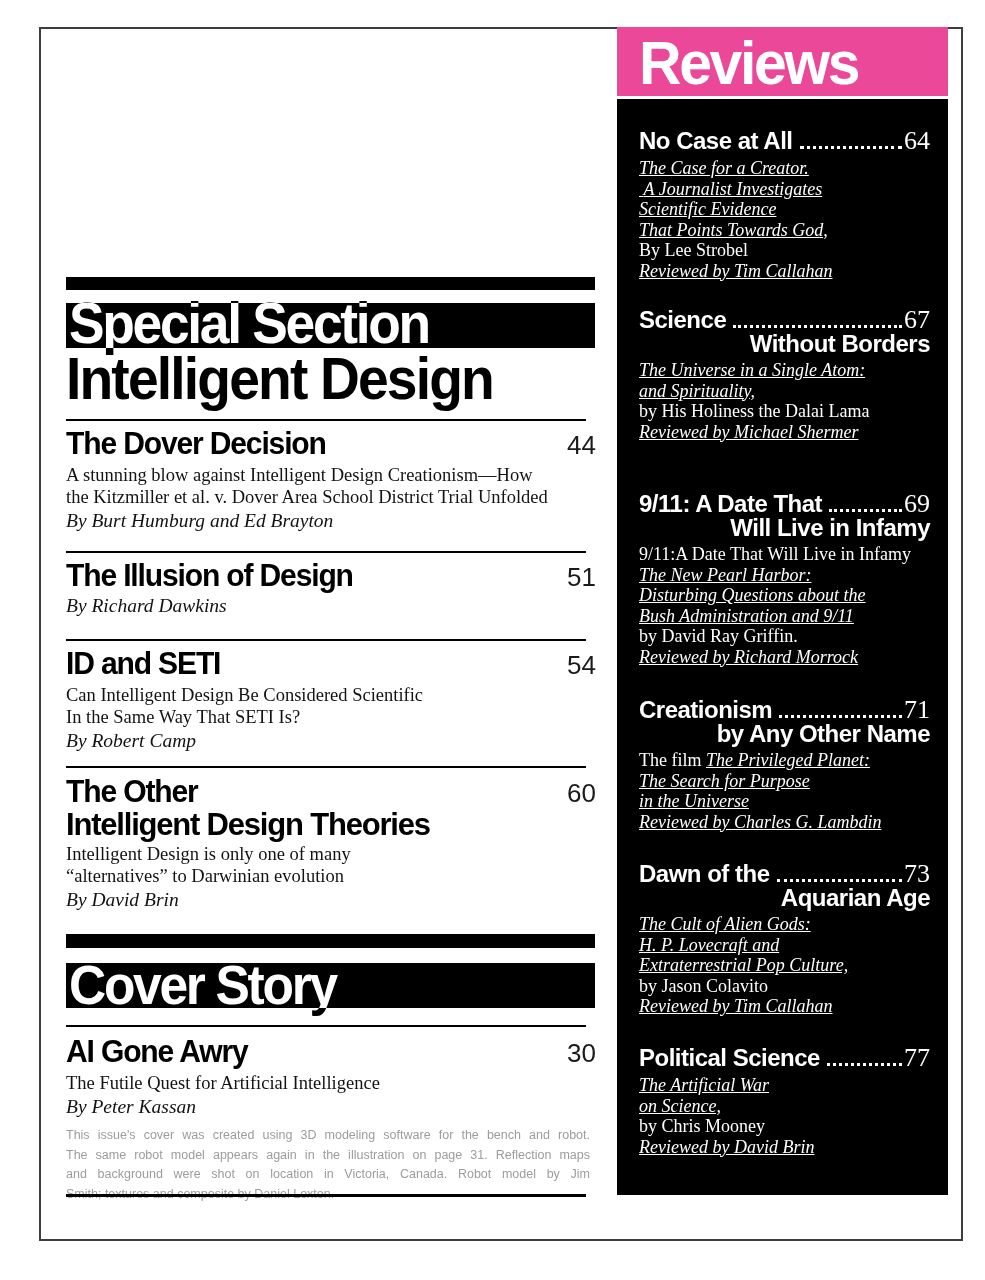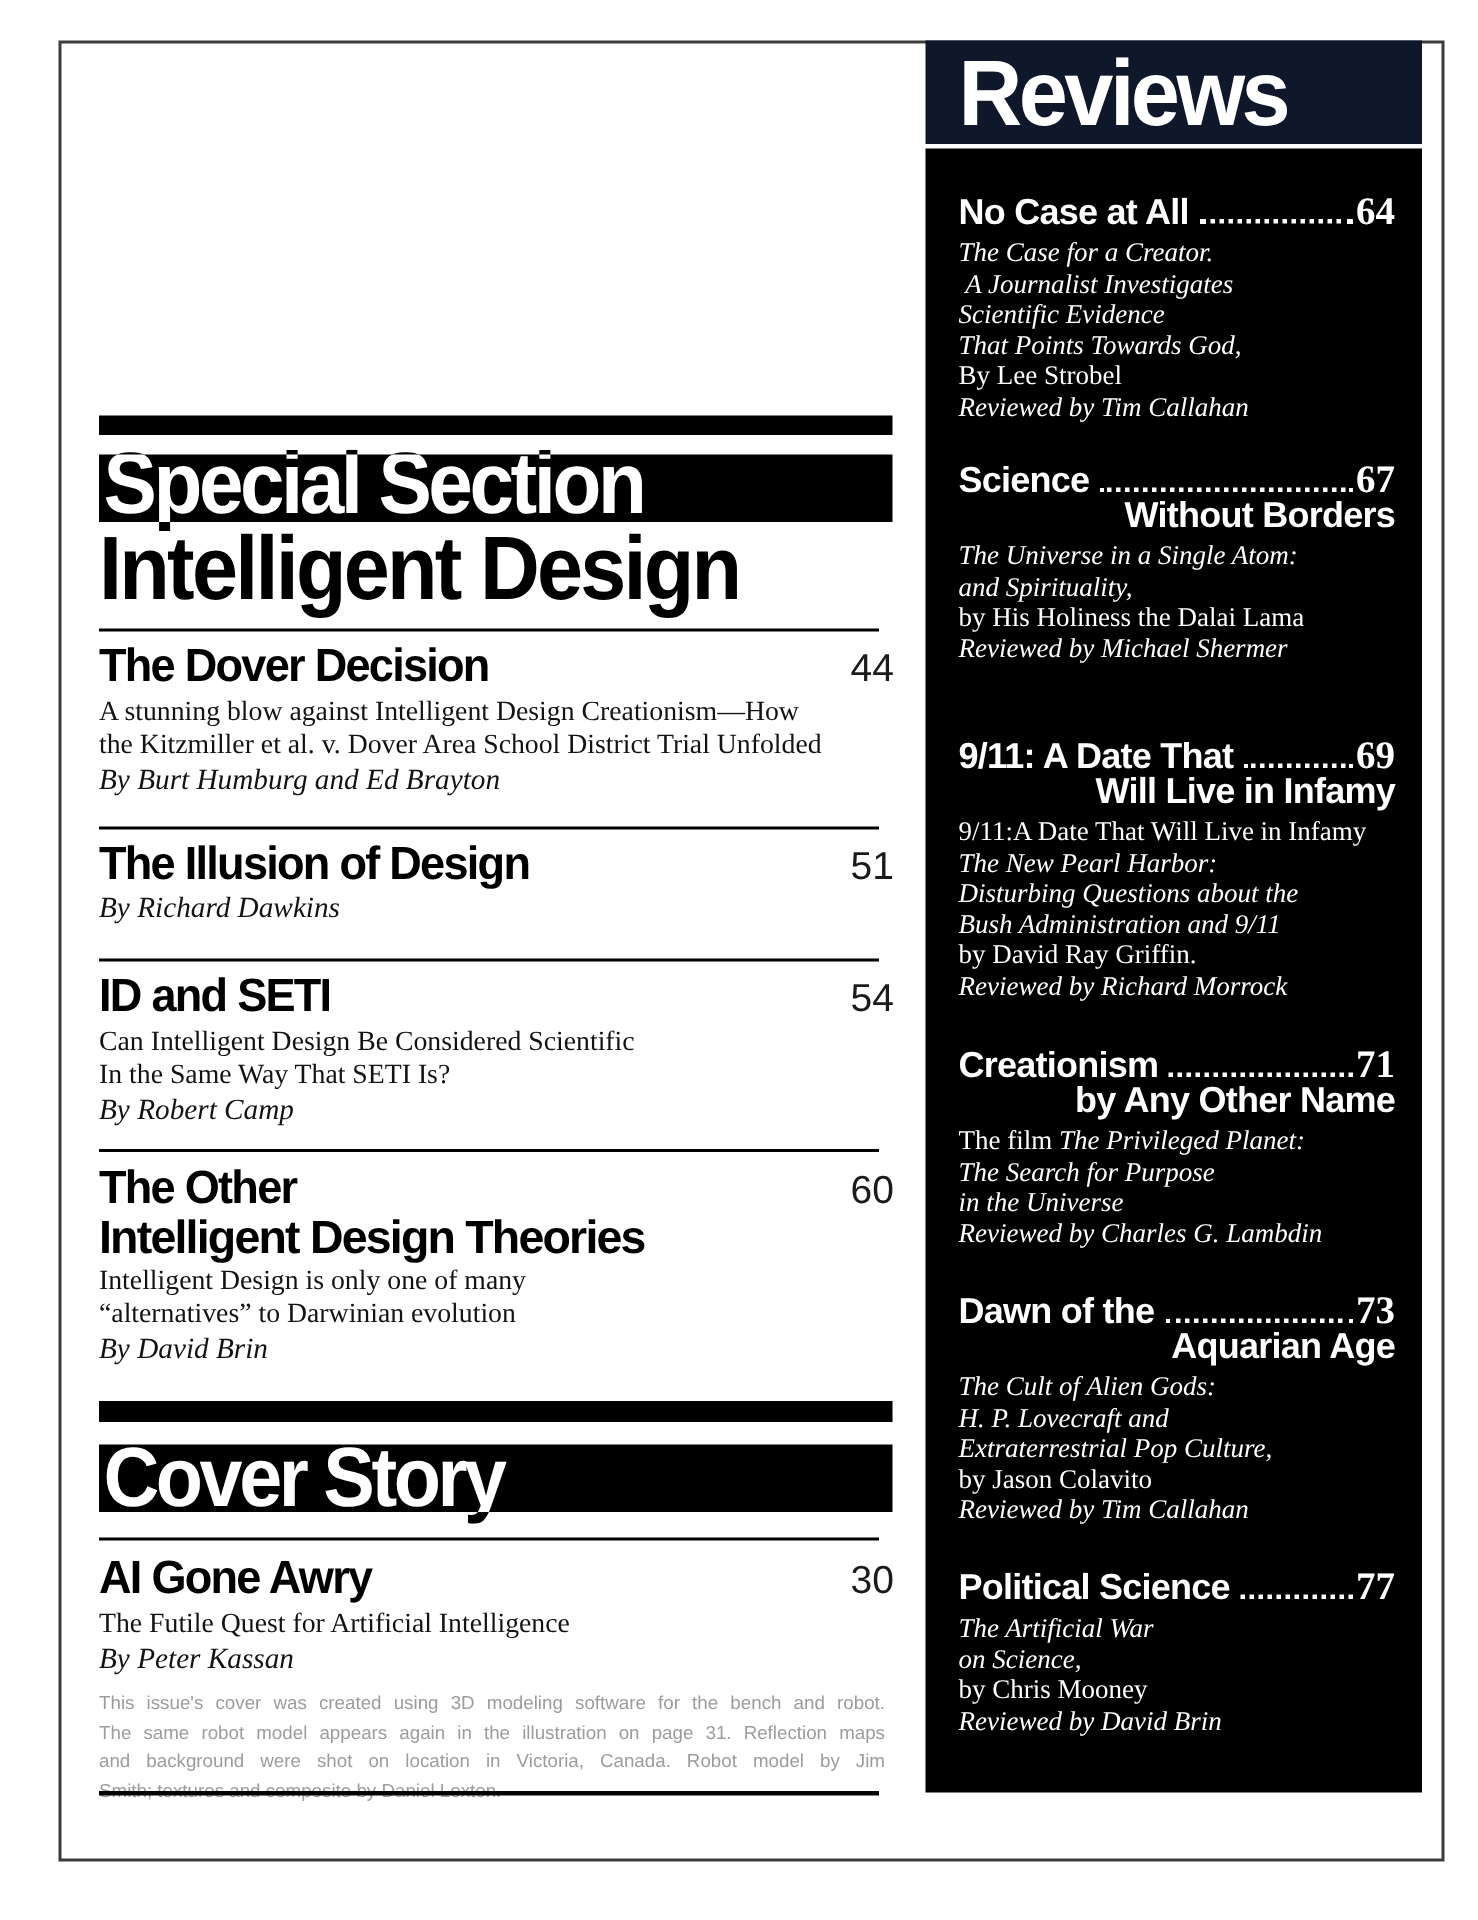--- a/index.html
+++ b/index.html
@@ -29,33 +29,33 @@
   .a-sub.first{margin-top:3px;}
   .a-by{font-family:"Liberation Serif",serif;font-style:italic;font-size:19.5px;line-height:23px;
         color:#131313;white-space:nowrap;margin-top:1px;}
 
   .fineprint{position:absolute;left:66px;top:1126px;width:524px;color:#9c9c9c;}
   .fp-line{font-weight:normal;font-size:12.5px;line-height:19.5px;
            text-align:justify;text-align-last:justify;}
   .fp-line.last{text-align-last:left;}
 
   
-  .sb-header{position:absolute;left:617px;top:27px;width:331px;height:69px;background:#0f172a;}
+  .sb-header{position:absolute;left:617px;top:27px;width:331px;height:69px;background:#ec4899;}
   .sb-header .reviews{position:absolute;left:22px;top:5px;color:#fff;font-weight:bold;
                       font-size:62px;line-height:62px;letter-spacing:-2.5px;white-space:nowrap;
                       transform:scaleX(0.95);transform-origin:left top;}
   .sb-body{position:absolute;left:617px;top:99px;width:331px;height:1096px;background:#000;}
   .sb-entry{position:absolute;left:22px;width:291px;color:#fff;}
   .sb-head-row{display:flex;align-items:baseline;}
   .sb-title{font-weight:bold;font-size:24px;line-height:23px;letter-spacing:-0.5px;white-space:nowrap;text-align:right;}
   .sb-leader{flex:1 1 auto;border-bottom:3px dotted #fff;margin:0 2px 4px 7px;min-width:18px;}
-  .sb-page{font-family:"Liberation Serif",serif;font-size:26px;line-height:23px;font-weight:bold;}
+  .sb-page{font-family:"Liberation Serif",serif;font-size:26px;line-height:23px;font-weight:normal;}
   .sb-line{font-family:"Liberation Serif",serif;font-size:18px;line-height:20.5px;white-space:pre-wrap;}
   .sb-line.first{margin-top:5px;}
-  .sb-line .it,.sb-line.it{font-style:italic;}
+  .sb-line .it,.sb-line.it{font-style:italic;text-decoration:underline;}
 </style>
 </head>
 <body>
 
 <div id="page">
   <div class="frame"></div>
 
   <div class="bar" style="left:66px;top:277px;width:529px;height:13px;"></div>
   <div class="bar" style="left:66px;top:303px;width:529px;height:45px;"></div>
   <div class="knockout" style="left:69px;top:297px;font-size:58px;line-height:52px;">Special Section</div>

